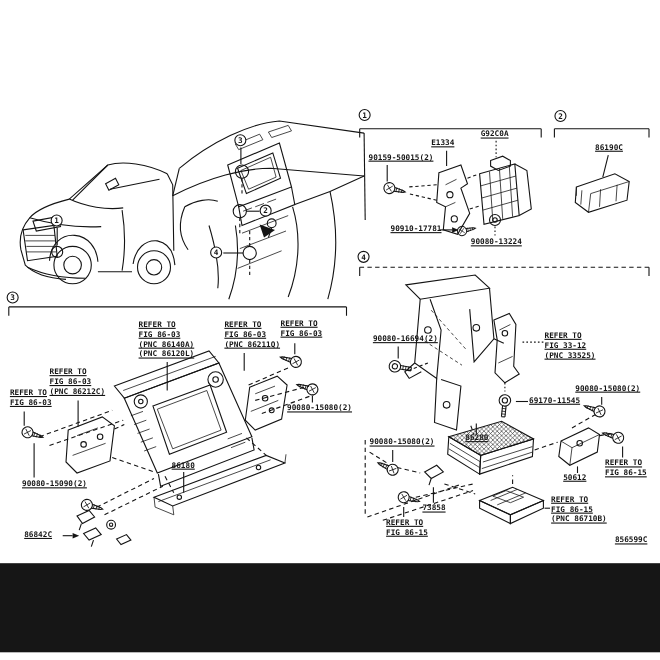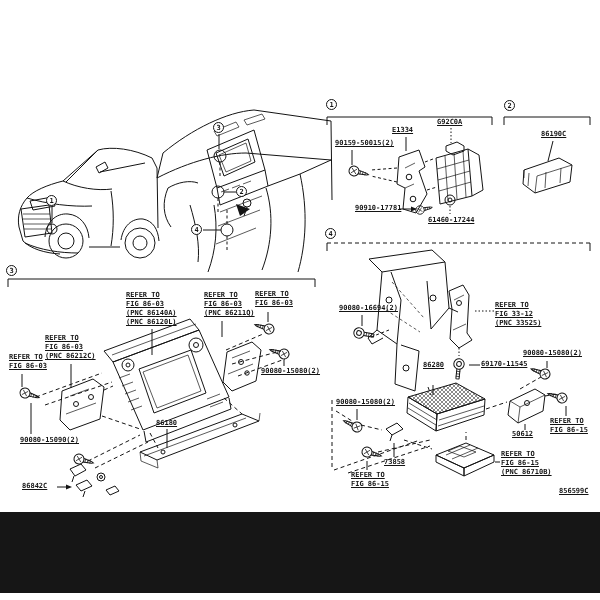--- a/index.html
+++ b/index.html
@@ -229,21 +229,21 @@
 
   <div class="callout" style="left:46px;top:195px">1</div>
   <div class="callout" style="left:213px;top:122px">3</div>
   <div class="callout" style="left:236px;top:186px">2</div>
   <div class="callout" style="left:191px;top:224px">4</div>
 
   <div class="lbl" style="left:335px;top:139px">90159-50015(2)</div>
   <div class="lbl" style="left:392px;top:126px">E1334</div>
   <div class="lbl" style="left:437px;top:118px">G92C0A</div>
   <div class="lbl" style="left:355px;top:204px">90910-17781</div>
-  <div class="lbl" style="left:428px;top:216px">61460-17244</div>
+  <div class="lbl" style="left:428px;top:216px">90080-13224</div>
   <div class="lbl" style="left:541px;top:130px">86190C</div>
 
   <div class="lbl" style="left:126px;top:291px">REFER TO
 FIG 86-03
 (PNC 86140A)
 (PNC 86120L)</div>
   <div class="lbl" style="left:204px;top:291px">REFER TO
 FIG 86-03
 (PNC 86211Q)</div>
   <div class="lbl" style="left:255px;top:290px">REFER TO
@@ -258,21 +258,21 @@
   <div class="lbl" style="left:156px;top:419px">86180</div>
   <div class="lbl" style="left:22px;top:482px">86842C</div>
 
   <div class="lbl" style="left:339px;top:304px">90080-16694(2)</div>
   <div class="lbl" style="left:495px;top:301px">REFER TO
 FIG 33-12
 (PNC 33525)</div>
   <div class="lbl" style="left:481px;top:360px">69170-11545</div>
   <div class="lbl" style="left:523px;top:349px">90080-15080(2)</div>
   <div class="lbl" style="left:336px;top:398px">90080-15080(2)</div>
-  <div class="lbl" style="left:423px;top:361px">86280</div>
+  <div class="lbl" style="left:423px;top:394px">86280</div>
   <div class="lbl" style="left:512px;top:430px">50612</div>
   <div class="lbl" style="left:550px;top:417px">REFER TO
 FIG 86-15</div>
   <div class="lbl" style="left:384px;top:458px">73858</div>
   <div class="lbl" style="left:351px;top:471px">REFER TO
 FIG 86-15</div>
   <div class="lbl" style="left:501px;top:450px">REFER TO
 FIG 86-15
 (PNC 86710B)</div>
 

